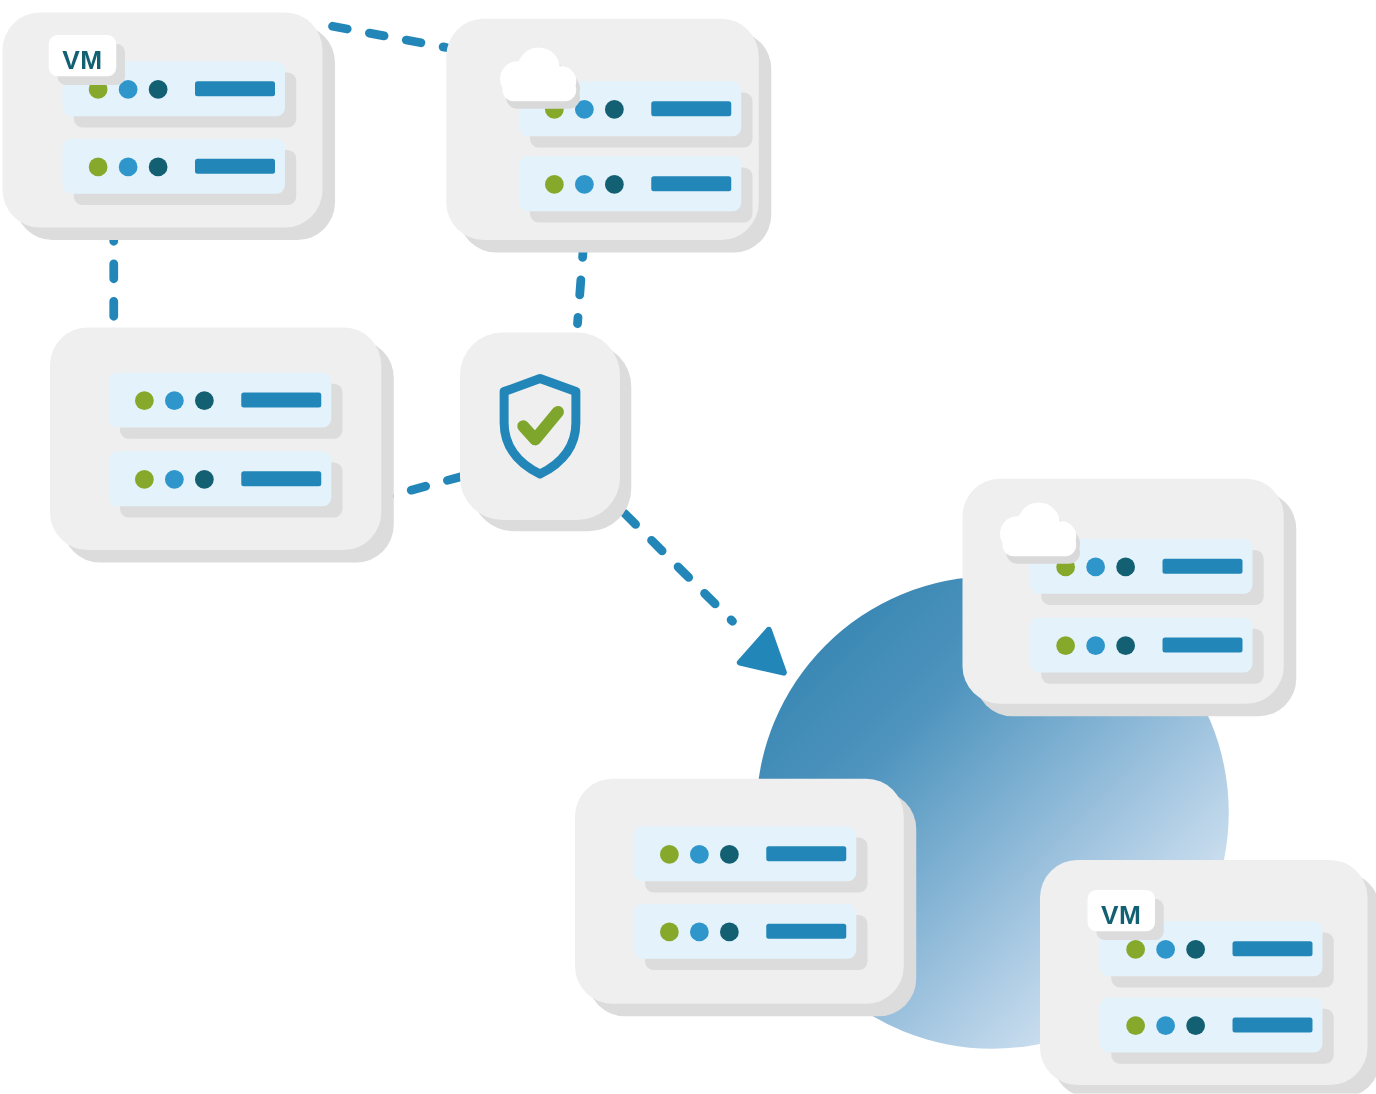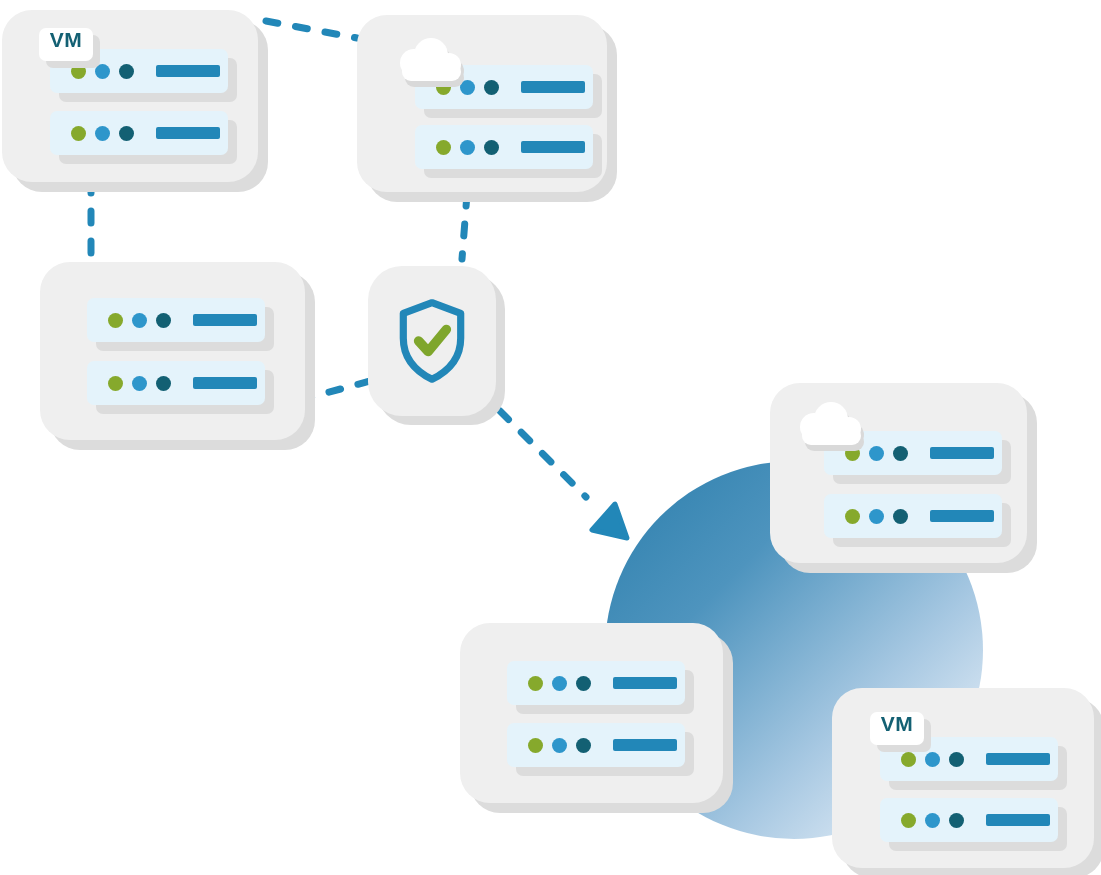--- a/index.html
+++ b/index.html
@@ -28,21 +28,21 @@
     display:flex;align-items:center;padding-left:21px;box-sizing:border-box;gap:9px;
   }
   .dot{width:15px;height:15px;border-radius:50%;flex:0 0 auto;}
   .dot.green{background:var(--dot-green);}
   .dot.blue{background:var(--dot-blue);}
   .dot.teal{background:var(--dot-teal);}
   .bar{width:64px;height:12px;border-radius:2px;background:var(--accent-blue);margin-left:13px;flex:0 0 auto;}
   .vm-badge{
     position:absolute;width:54px;height:33px;background:#ffffff;border-radius:7px;
     box-shadow:7px 7px 0 var(--shadow);
-    display:flex;align-items:flex-start;justify-content:center;
+    display:flex;align-items:flex-end;justify-content:center;
     color:var(--badge-text);font-weight:700;font-size:21px;letter-spacing:.5px;z-index:4;
   }
   .cloud{position:absolute;z-index:4;}
   .cloud-shadow{fill:#d9d9d9;}
   .cloud-body{fill:#ffffff;}
   
   .shield-card{
     position:absolute;left:368px;top:266px;width:128px;height:150px;border-radius:34px;
     background:var(--card-bg);box-shadow:9px 9px 0 var(--shadow);z-index:3;
     display:flex;align-items:center;justify-content:center;

